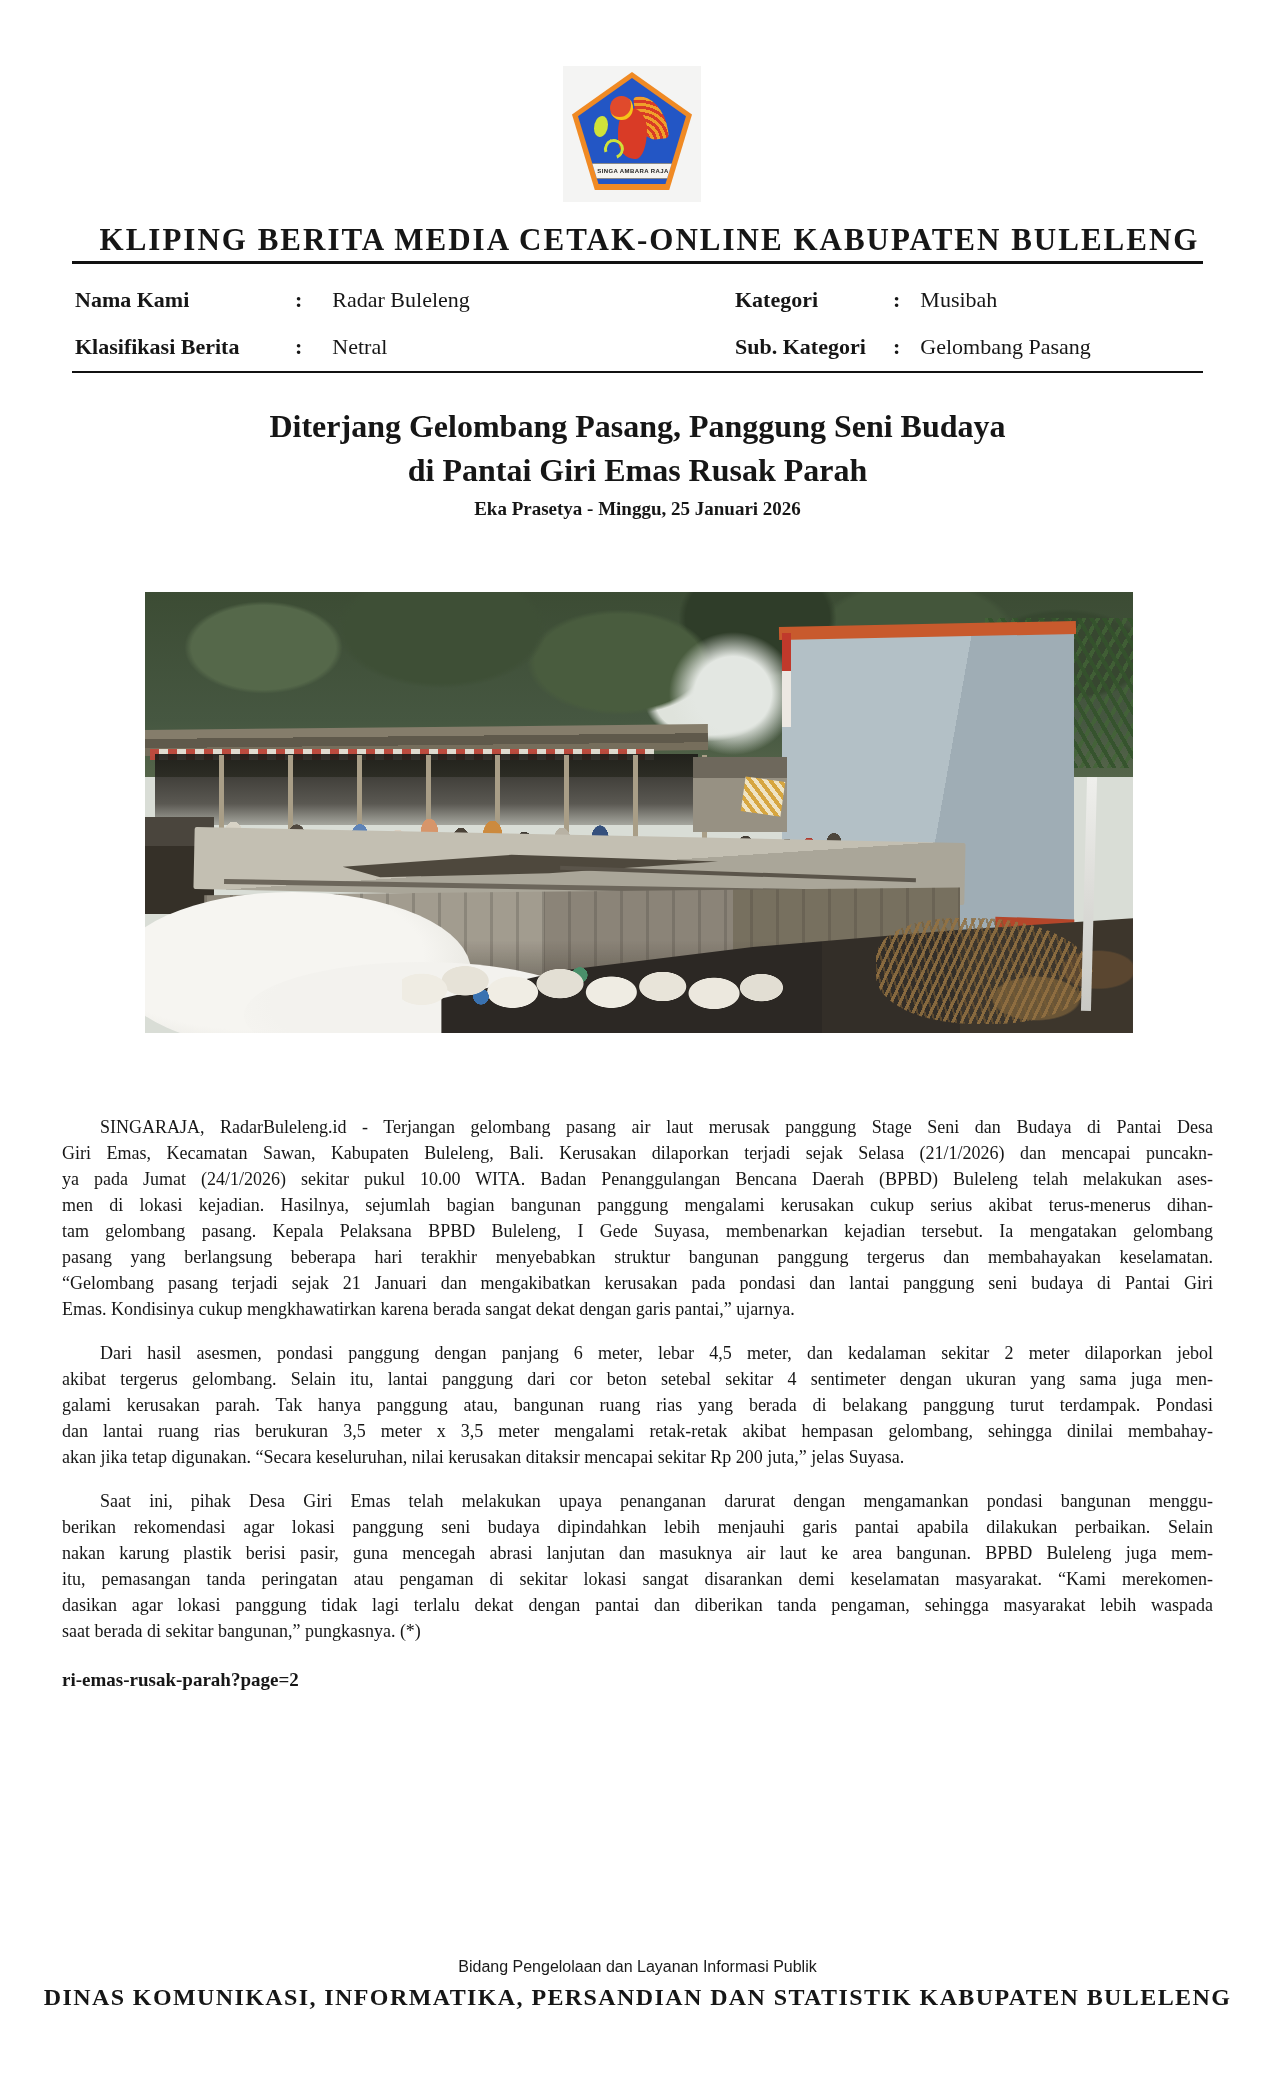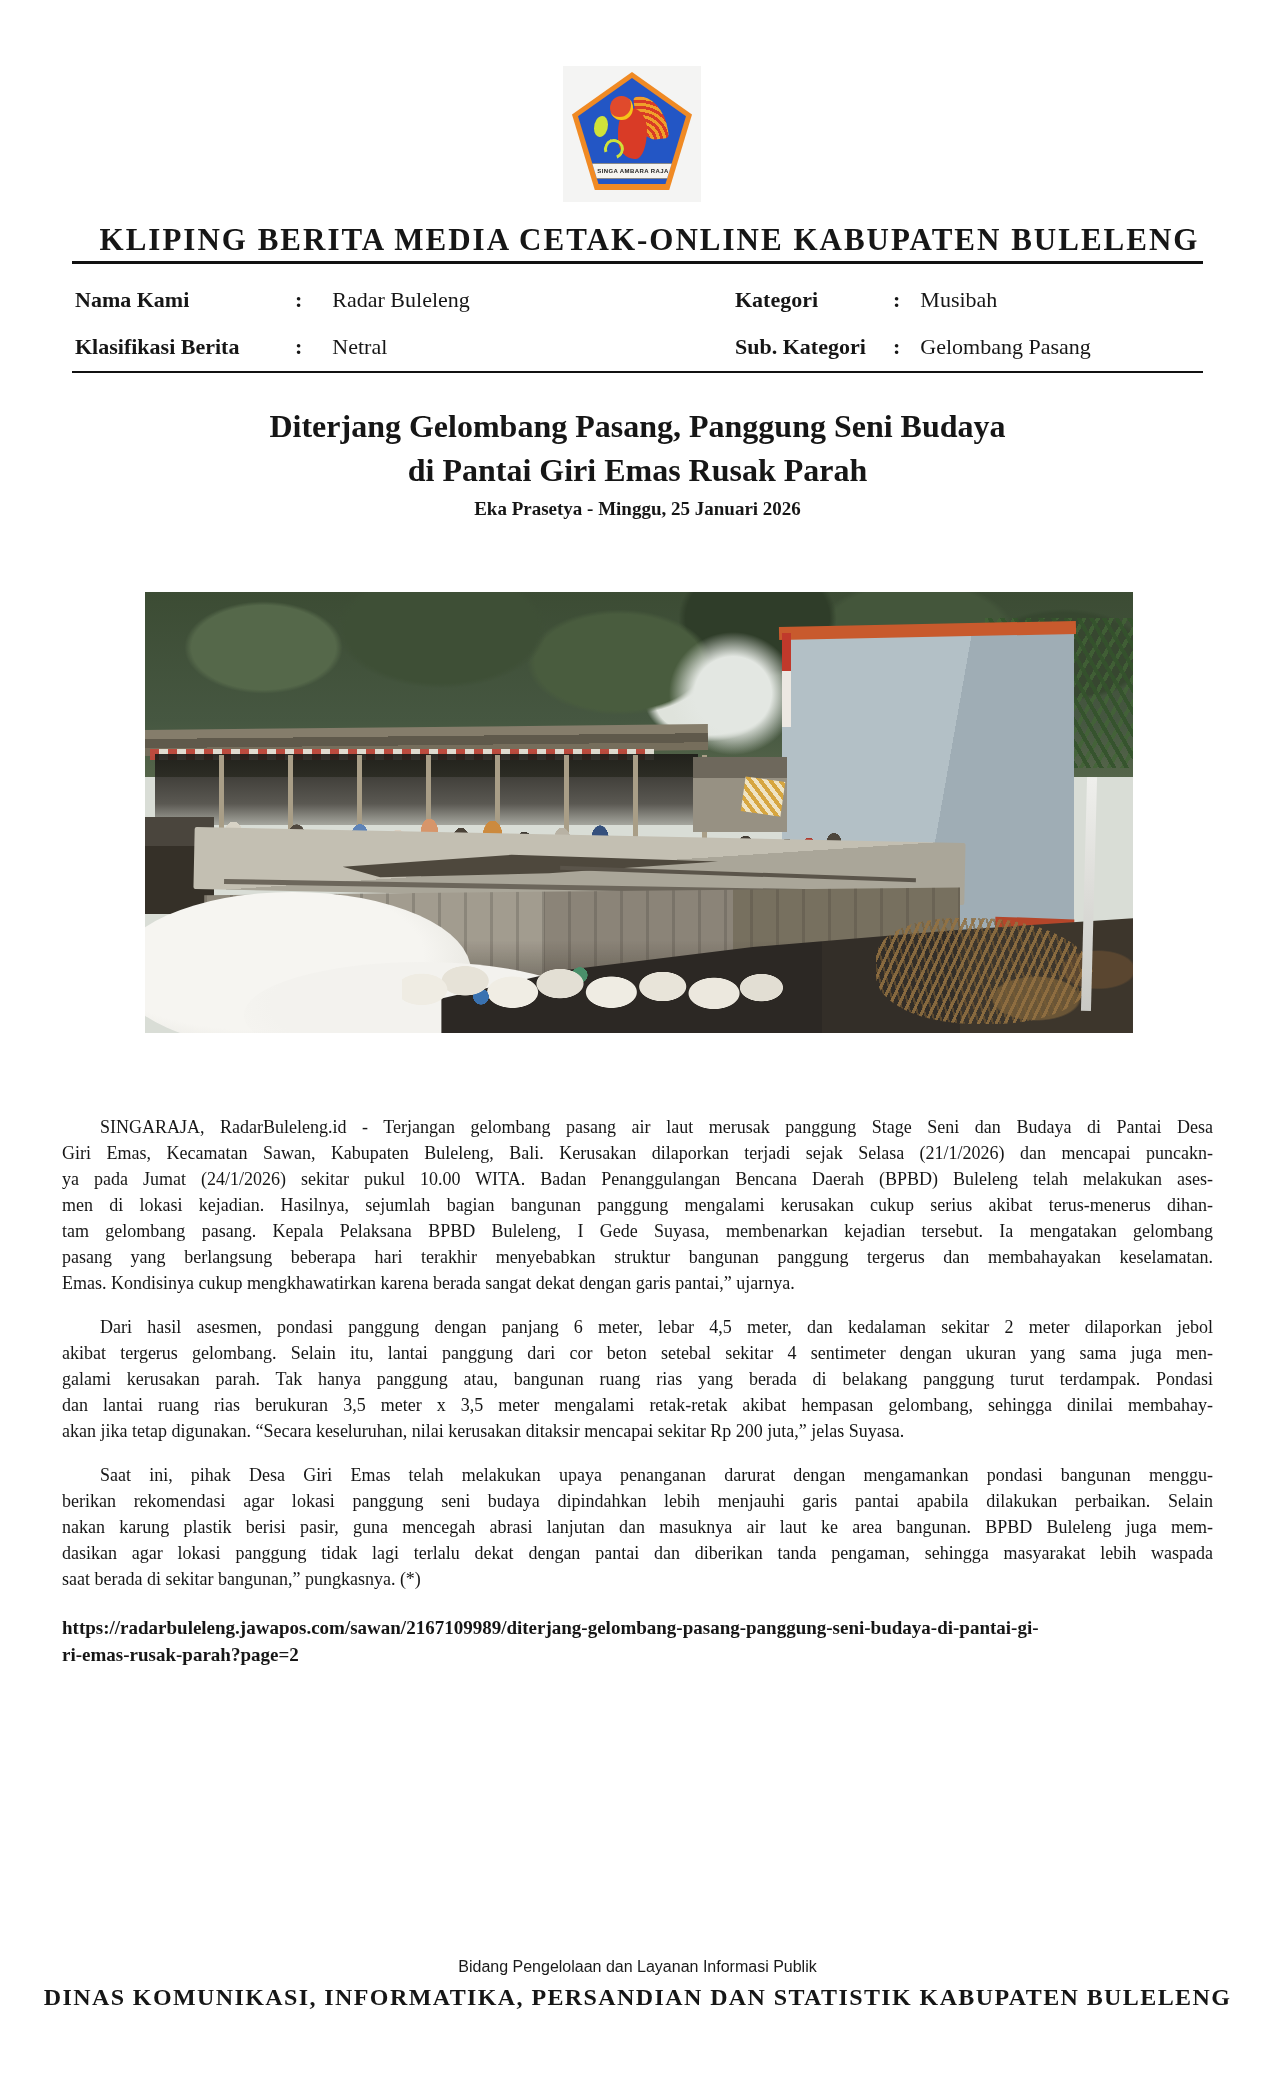--- a/index.html
+++ b/index.html
@@ -256,38 +256,39 @@
   </figure>
 
   <section class="body-text">
     <div class="para">
         <div class="tline first">SINGARAJA, RadarBuleleng.id - Terjangan gelombang pasang air laut merusak panggung Stage Seni dan Budaya di Pantai Desa</div>
         <div class="tline">Giri Emas, Kecamatan Sawan, Kabupaten Buleleng, Bali. Kerusakan dilaporkan terjadi sejak Selasa (21/1/2026) dan mencapai puncakn-</div>
         <div class="tline">ya pada Jumat (24/1/2026) sekitar pukul 10.00 WITA. Badan Penanggulangan Bencana Daerah (BPBD) Buleleng telah melakukan ases-</div>
         <div class="tline">men di lokasi kejadian. Hasilnya, sejumlah bagian bangunan panggung mengalami kerusakan cukup serius akibat terus-menerus dihan-</div>
         <div class="tline">tam gelombang pasang. Kepala Pelaksana BPBD Buleleng, I Gede Suyasa, membenarkan kejadian tersebut. Ia mengatakan gelombang</div>
         <div class="tline">pasang yang berlangsung beberapa hari terakhir menyebabkan struktur bangunan panggung tergerus dan membahayakan keselamatan.</div>
+        <div class="tline">“Gelombang pasang terjadi sejak 21 Januari dan mengakibatkan kerusakan pada pondasi dan lantai panggung seni budaya di Pantai Giri</div>
         <div class="tline lastline">Emas. Kondisinya cukup mengkhawatirkan karena berada sangat dekat dengan garis pantai,” ujarnya.</div>
       </div>
     <div class="para">
         <div class="tline first">Dari hasil asesmen, pondasi panggung dengan panjang 6 meter, lebar 4,5 meter, dan kedalaman sekitar 2 meter dilaporkan jebol</div>
         <div class="tline">akibat tergerus gelombang. Selain itu, lantai panggung dari cor beton setebal sekitar 4 sentimeter dengan ukuran yang sama juga men-</div>
         <div class="tline">galami kerusakan parah. Tak hanya panggung atau, bangunan ruang rias yang berada di belakang panggung turut terdampak. Pondasi</div>
         <div class="tline">dan lantai ruang rias berukuran 3,5 meter x 3,5 meter mengalami retak-retak akibat hempasan gelombang, sehingga dinilai membahay-</div>
         <div class="tline lastline">akan jika tetap digunakan. “Secara keseluruhan, nilai kerusakan ditaksir mencapai sekitar Rp 200 juta,” jelas Suyasa.</div>
       </div>
     <div class="para">
         <div class="tline first">Saat ini, pihak Desa Giri Emas telah melakukan upaya penanganan darurat dengan mengamankan pondasi bangunan menggu-</div>
         <div class="tline">berikan rekomendasi agar lokasi panggung seni budaya dipindahkan lebih menjauhi garis pantai apabila dilakukan perbaikan. Selain</div>
         <div class="tline">nakan karung plastik berisi pasir, guna mencegah abrasi lanjutan dan masuknya air laut ke area bangunan. BPBD Buleleng juga mem-</div>
+        <div class="tline">itu, pemasangan tanda peringatan atau pengaman di sekitar lokasi sangat disarankan demi keselamatan masyarakat. “Kami merekomen-</div>
         <div class="tline">dasikan agar lokasi panggung tidak lagi terlalu dekat dengan pantai dan diberikan tanda pengaman, sehingga masyarakat lebih waspada</div>
         <div class="tline lastline">saat berada di sekitar bangunan,” pungkasnya. (*)</div>
       </div>
     <div class="url">
-        <div class="tline first">https://radarbuleleng.jawapos.com/sawan/2167109989/diterjang-gelombang-pasang-panggung-seni-budaya-di-pantai-gi-</div>
         <div class="tline lastline">ri-emas-rusak-parah?page=2</div>
       </div>
   </section>
 
   <footer class="doc-footer">
     <div class="f1">Bidang Pengelolaan dan Layanan Informasi Publik</div>
     <div class="f2">DINAS KOMUNIKASI, INFORMATIKA, PERSANDIAN DAN STATISTIK KABUPATEN BULELENG</div>
   </footer>
 
 </div>

